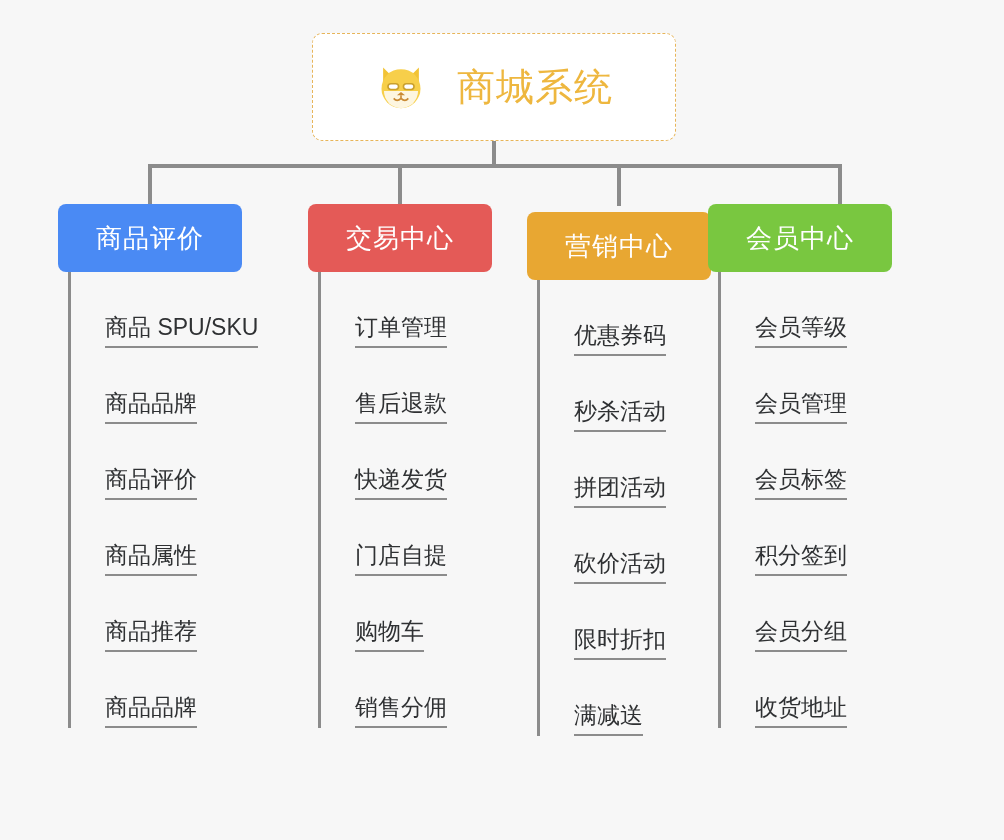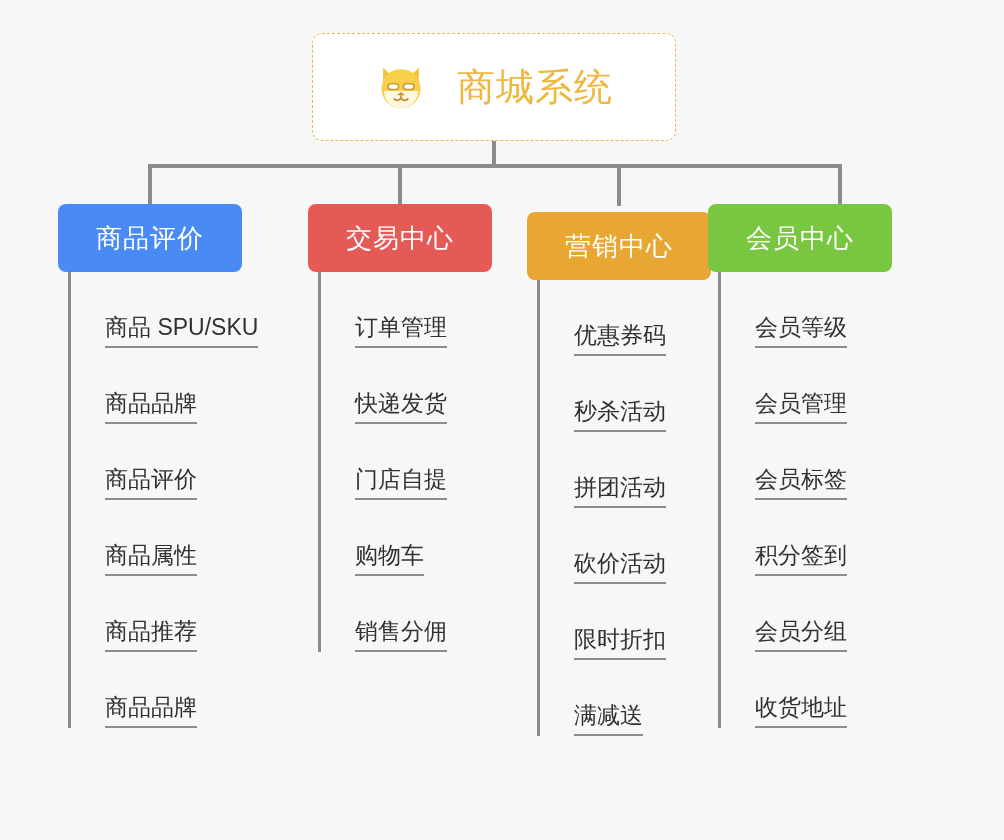--- a/index.html
+++ b/index.html
@@ -165,20 +165,23 @@
 
   <div class="branch branch-2">
     <div class="branch-header" style="background:#e45a57;">
       <span>交易中心</span>
     </div>
     <div class="leaf-list">
       <div class="leaf-item">
         <span class="leaf-label">订单管理</span>
       </div>
       <div class="leaf-item">
+        <span class="leaf-label">售后退款</span>
+      </div>
+      <div class="leaf-item">
         <span class="leaf-label">快递发货</span>
       </div>
       <div class="leaf-item">
         <span class="leaf-label">门店自提</span>
       </div>
       <div class="leaf-item">
         <span class="leaf-label">购物车</span>
       </div>
       <div class="leaf-item">
         <span class="leaf-label">销售分佣</span>

